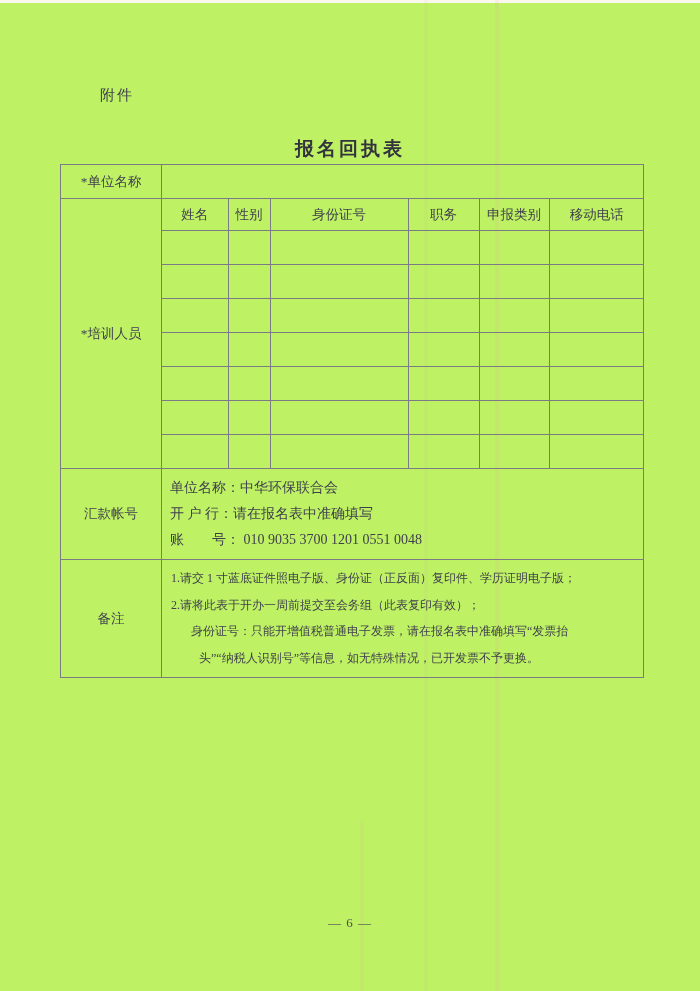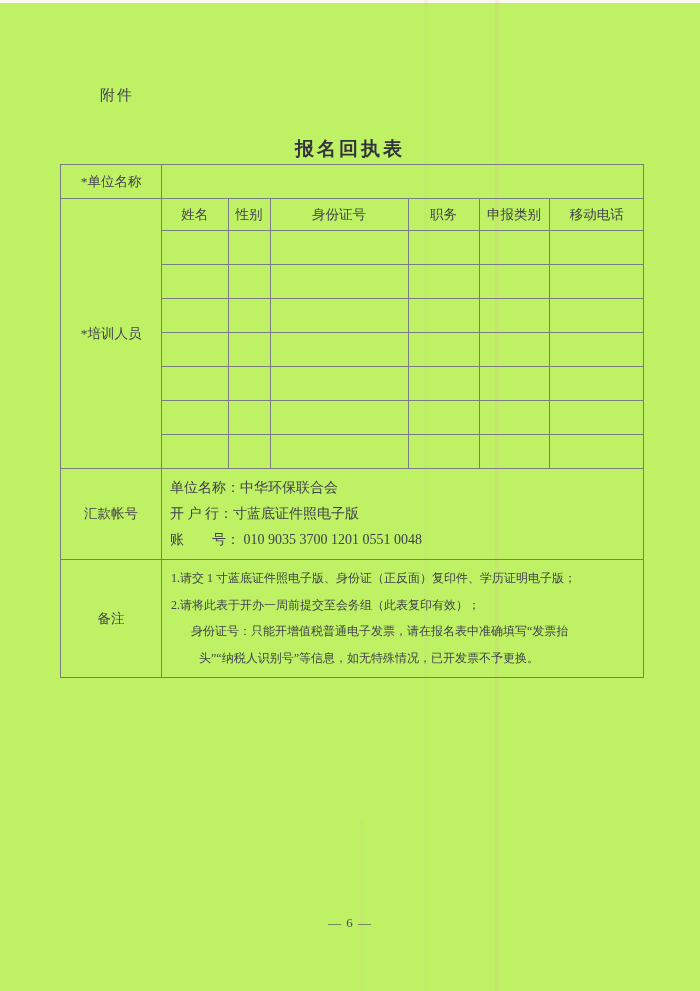--- a/index.html
+++ b/index.html
@@ -198,21 +198,21 @@
                 </tr>
               </tbody>
             </table>
           </td>
         </tr>
 
         <tr style="height:80px;">
           <th class="row-label">汇款帐号</th>
           <td class="bank-cell">
             <div class="bank-line">单位名称：中华环保联合会</div>
-            <div class="bank-line">开 户 行：寸蓝底证件照电子版</div>
+            <div class="bank-line">开 户 行：请在报名表中准确填写</div>
             <div class="bank-line">账　　号： 010 9035 3700 1201 0551 0048</div>
           </td>
         </tr>
 
 
         <tr style="height:106px;">
           <th class="row-label">备注</th>
           <td class="remarks-cell">
             <div class="remark-line">1.请交 1 寸蓝底证件照电子版、身份证（正反面）复印件、学历证明电子版；</div>
             <div class="remark-line">2.请将此表于开办一周前提交至会务组（此表复印有效）；</div>

